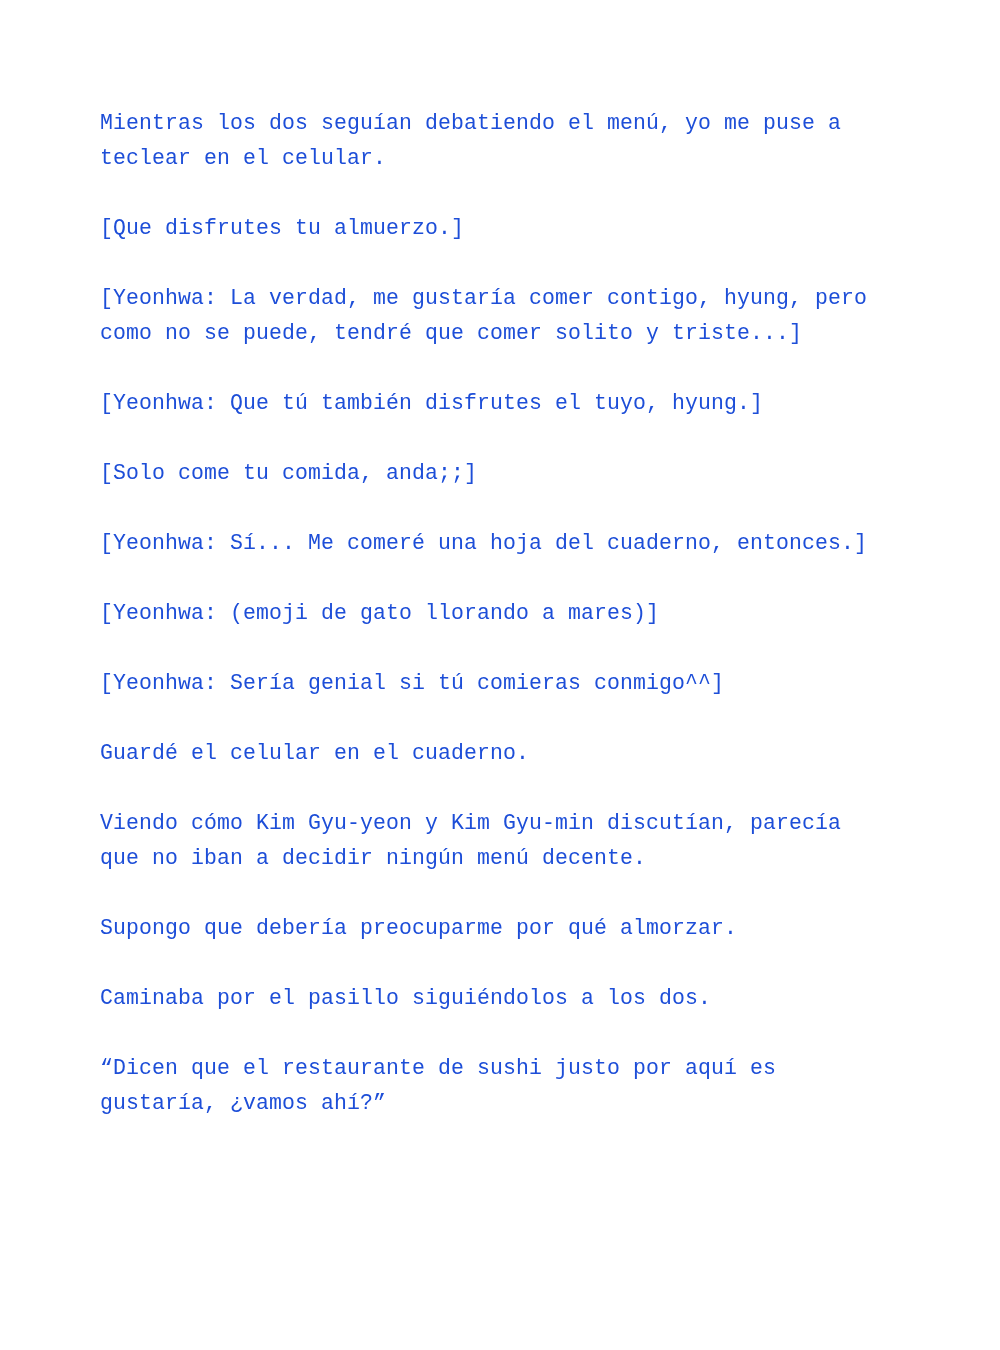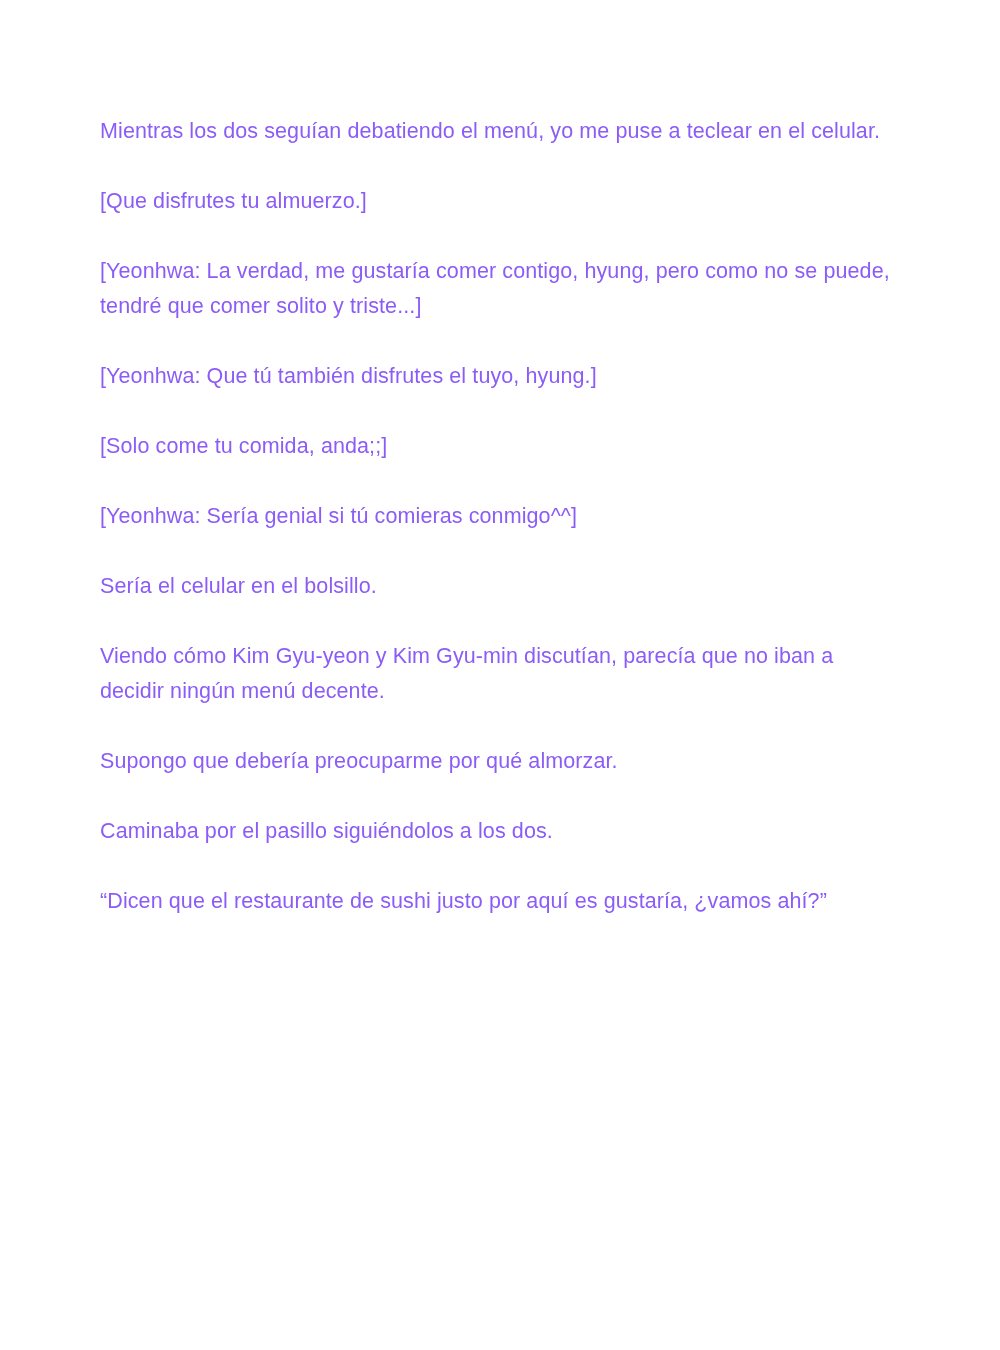--- a/index.html
+++ b/index.html
@@ -9,40 +9,42 @@
     }
     body {
       width: 1000px;
       height: 1350px;
       overflow: hidden;
       position: relative;
     }
     .page {
       position: absolute;
       left: 100px;
-      top: 114px;
+      top: 106px;
       width: 790px;
-      font-family: Liberation Sans, sans-serif;
+      font-family: Liberation Mono, monospace;
       font-size: 21.5px;
       line-height: 35px;
-      color: #8b5cf6;
+      color: #1d4ed8;
       letter-spacing: 0.1px;
     }
     .page p {
       margin: 0 0 35px 0;
     }
   </style>
 </head>
 <body>
 
 <div class="page">
   <p>Mientras los dos seguían debatiendo el menú, yo me puse a teclear en el celular.</p>
   <p>[Que disfrutes tu almuerzo.]</p>
   <p>[Yeonhwa: La verdad, me gustaría comer contigo, hyung, pero como no se puede, tendré que comer solito y triste...]</p>
   <p>[Yeonhwa: Que tú también disfrutes el tuyo, hyung.]</p>
   <p>[Solo come tu comida, anda;;]</p>
+  <p>[Yeonhwa: Sí... Me comeré una hoja del cuaderno, entonces.]</p>
+  <p>[Yeonhwa: (emoji de gato llorando a mares)]</p>
   <p>[Yeonhwa: Sería genial si tú comieras conmigo^^]</p>
-  <p>Sería el celular en el bolsillo.</p>
+  <p>Guardé el celular en el cuaderno.</p>
   <p>Viendo cómo Kim Gyu-yeon y Kim Gyu-min discutían, parecía que no iban a decidir ningún menú decente.</p>
   <p>Supongo que debería preocuparme por qué almorzar.</p>
   <p>Caminaba por el pasillo siguiéndolos a los dos.</p>
   <p>“Dicen que el restaurante de sushi justo por aquí es gustaría, ¿vamos ahí?”</p>
 </div>
 
 </body></html>

